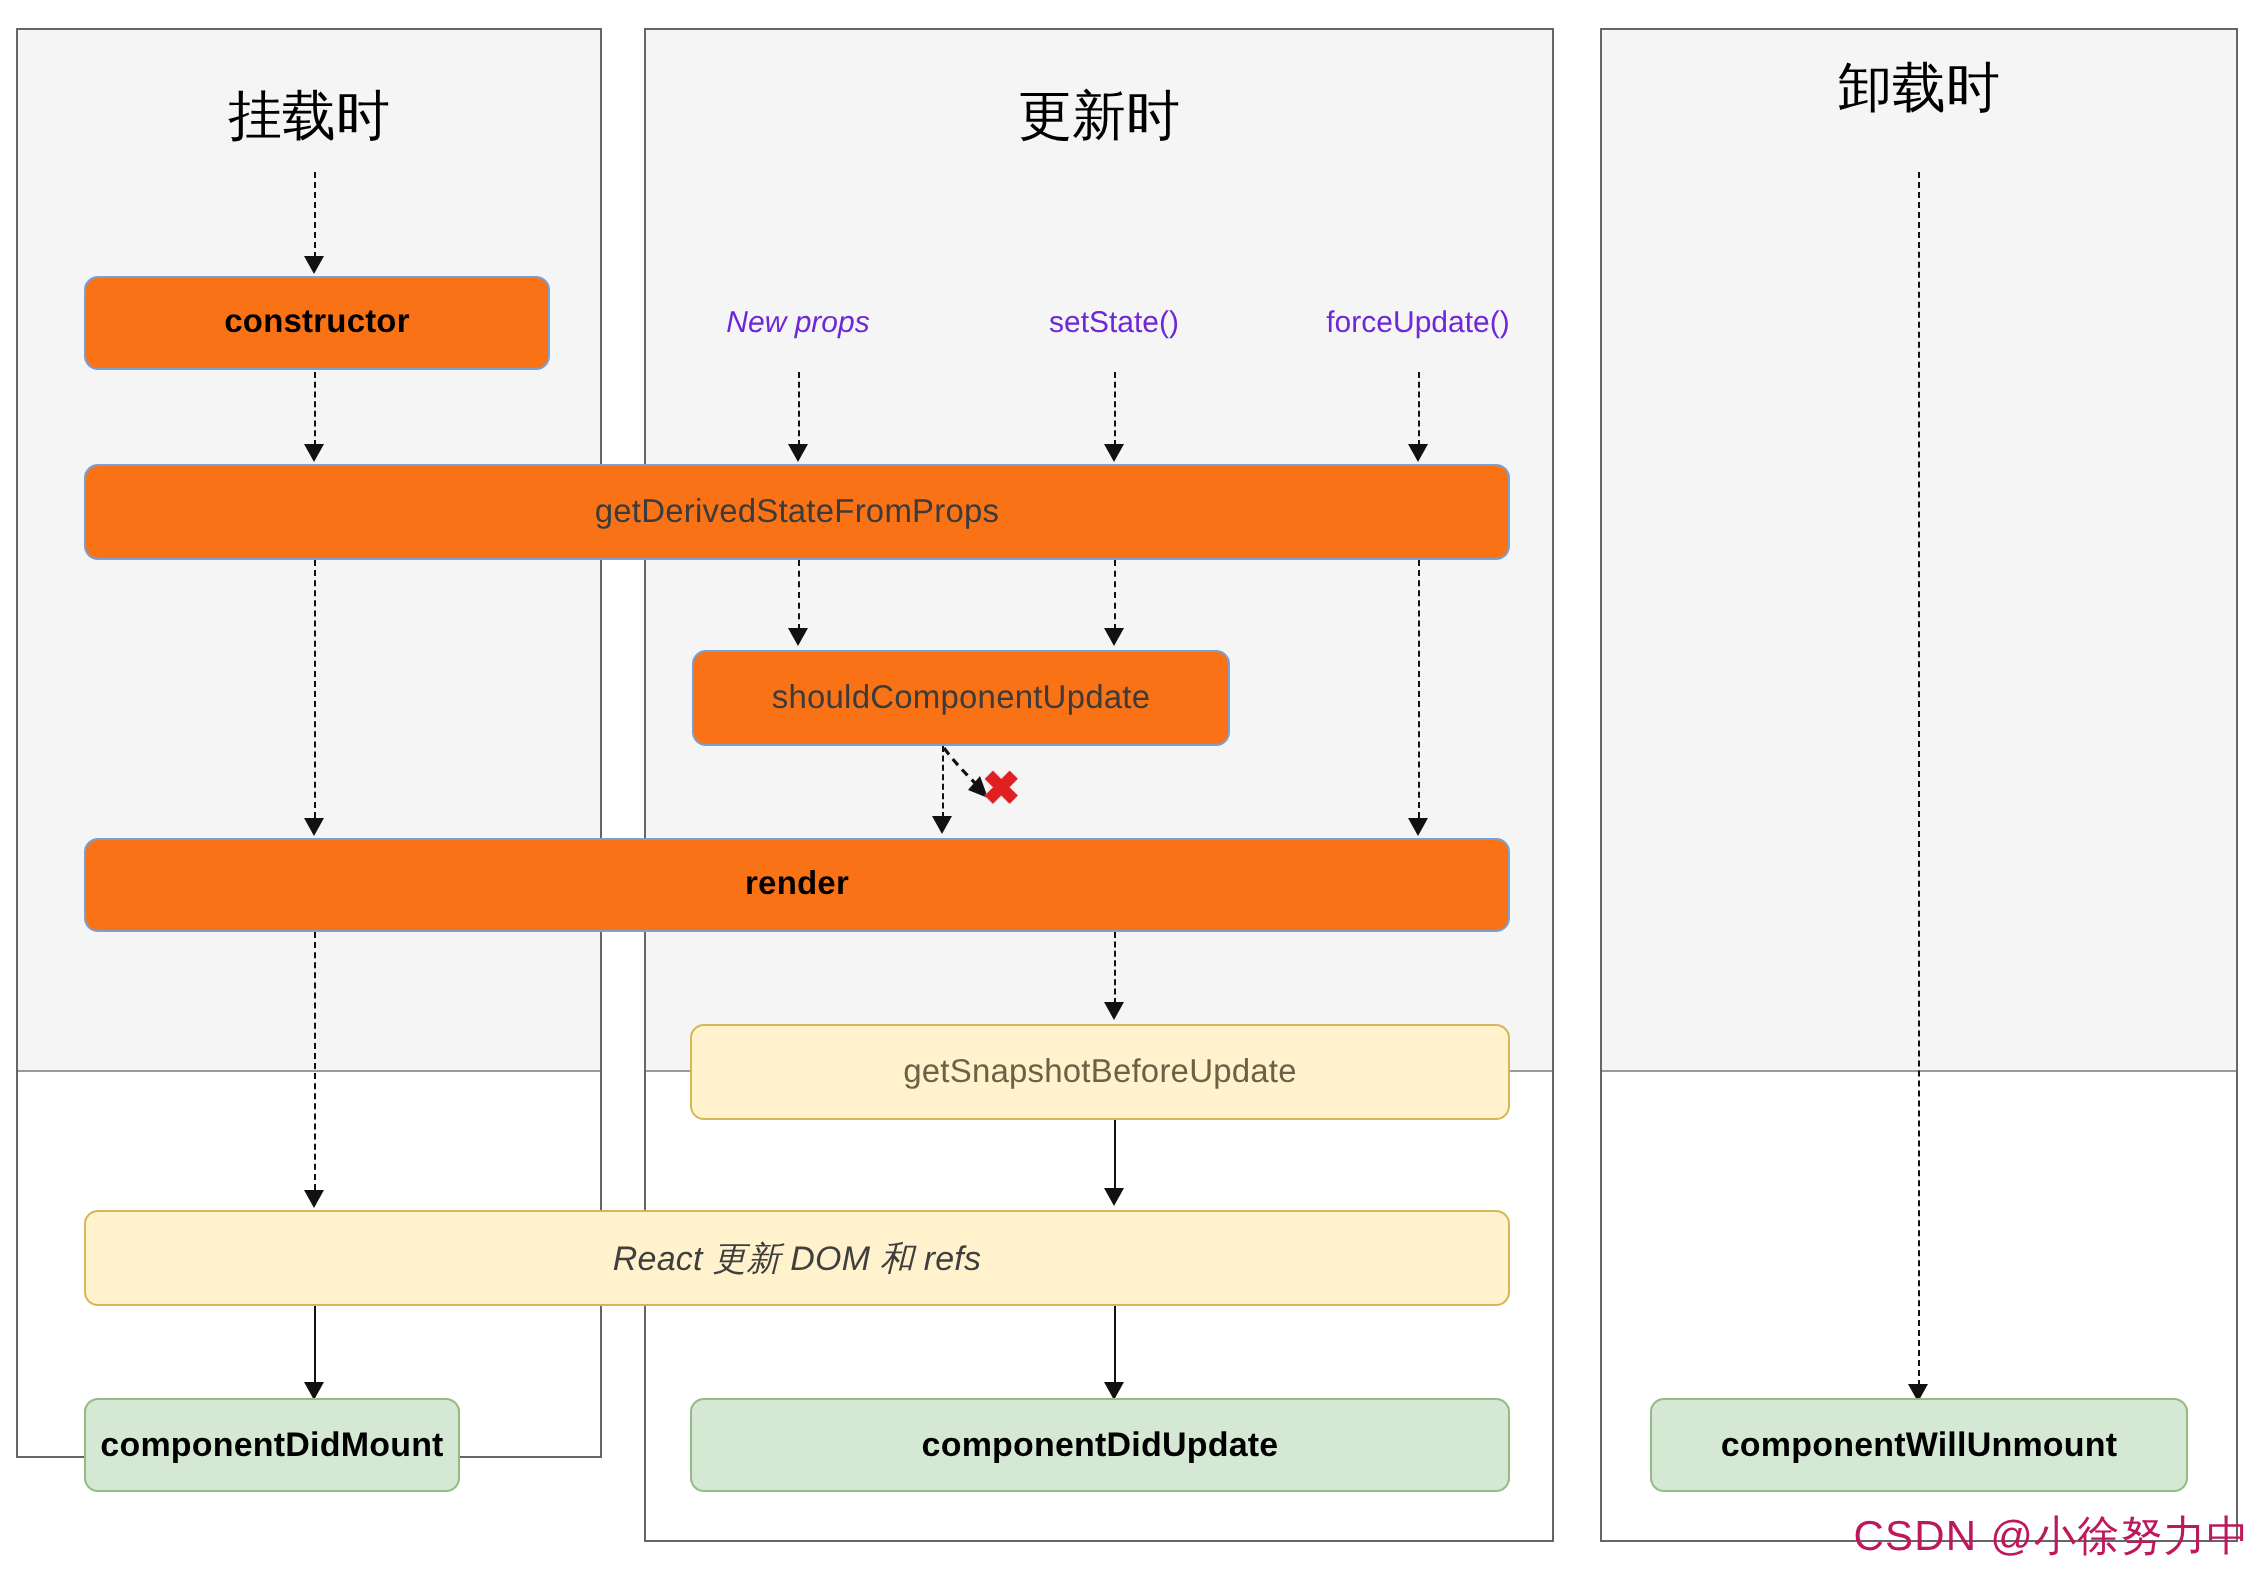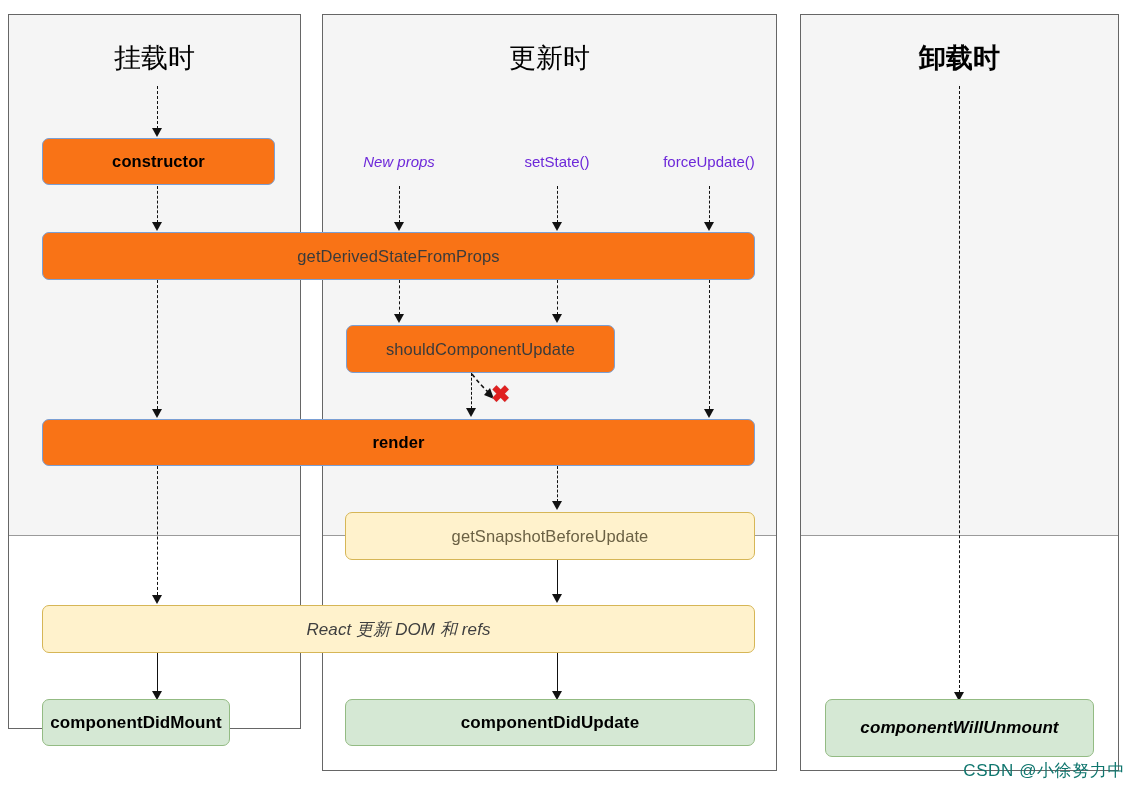--- a/index.html
+++ b/index.html
@@ -127,22 +127,22 @@
     overflow: visible;
     z-index: 7;
     pointer-events: none;
   }
 
   
   .watermark {
     position: absolute;
     right: 8px;
     bottom: 6px;
-    font-size: 17px;
-    color: #0f766e;
+    font-size: 21px;
+    color: #be185d;
     letter-spacing: 0.6px;
     white-space: nowrap;
     z-index: 9;
   }
 </style>
 </head>
 <body>
 
 <div id="stage">
 
@@ -151,21 +151,21 @@
     <div class="col-title" style="top:30px;">挂载时</div>
   </div>
 
   <div class="column" style="left:322px; top:14px; width:455px; height:757px;">
     <div class="col-top" style="height:521px;"></div>
     <div class="col-title" style="top:30px;">更新时</div>
   </div>
 
   <div class="column" style="left:800px; top:14px; width:319px; height:757px;">
     <div class="col-top" style="height:521px;"></div>
-    <div class="col-title" style="top:30px;font-weight:bold;">卸载时</div>
+    <div class="col-title" style="top:16px;">卸载时</div>
   </div>
 
   <div class="trigger-label italic" style="left:329px; top:153px; width:140px;">New props</div>
   <div class="trigger-label" style="left:487px; top:153px; width:140px;">setState()</div>
   <div class="trigger-label" style="left:639px; top:153px; width:140px;">forceUpdate()</div>
 
   <div class="vline dashed" style="left:157px; top:86px; height:43px;"></div>
   <div class="arrowhead" style="left:152px; top:128px;"></div>
 
   <div class="vline dashed" style="left:157px; top:186px; height:37px;"></div>
@@ -229,17 +229,17 @@
   <div class="node blue bold" style="left:42px; top:419px; width:713px; height:47px;">render</div>
 
   <div class="node orange italic" style="left:42px; top:605px; width:713px; height:48px;">React 更新 DOM 和 refs</div>
 
   <div class="node orange" style="left:345px; top:512px; width:410px; height:48px;">getSnapshotBeforeUpdate</div>
 
   <div class="node green" style="left:42px; top:699px; width:188px; height:47px;">componentDidMount</div>
 
   <div class="node green" style="left:345px; top:699px; width:410px; height:47px;">componentDidUpdate</div>
 
-  <div class="node green" style="left:825px; top:699px; width:269px; height:58px;font-style:italic;">componentWillUnmount</div>
+  <div class="node green" style="left:825px; top:699px; width:269px; height:47px;">componentWillUnmount</div>
 
   <div class="watermark">CSDN @小徐努力中</div>
 
 </div>
 
 </body></html>

